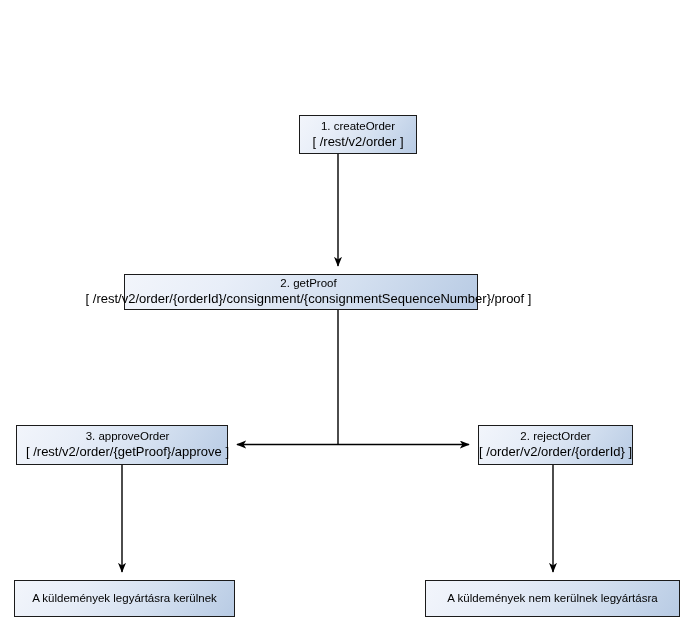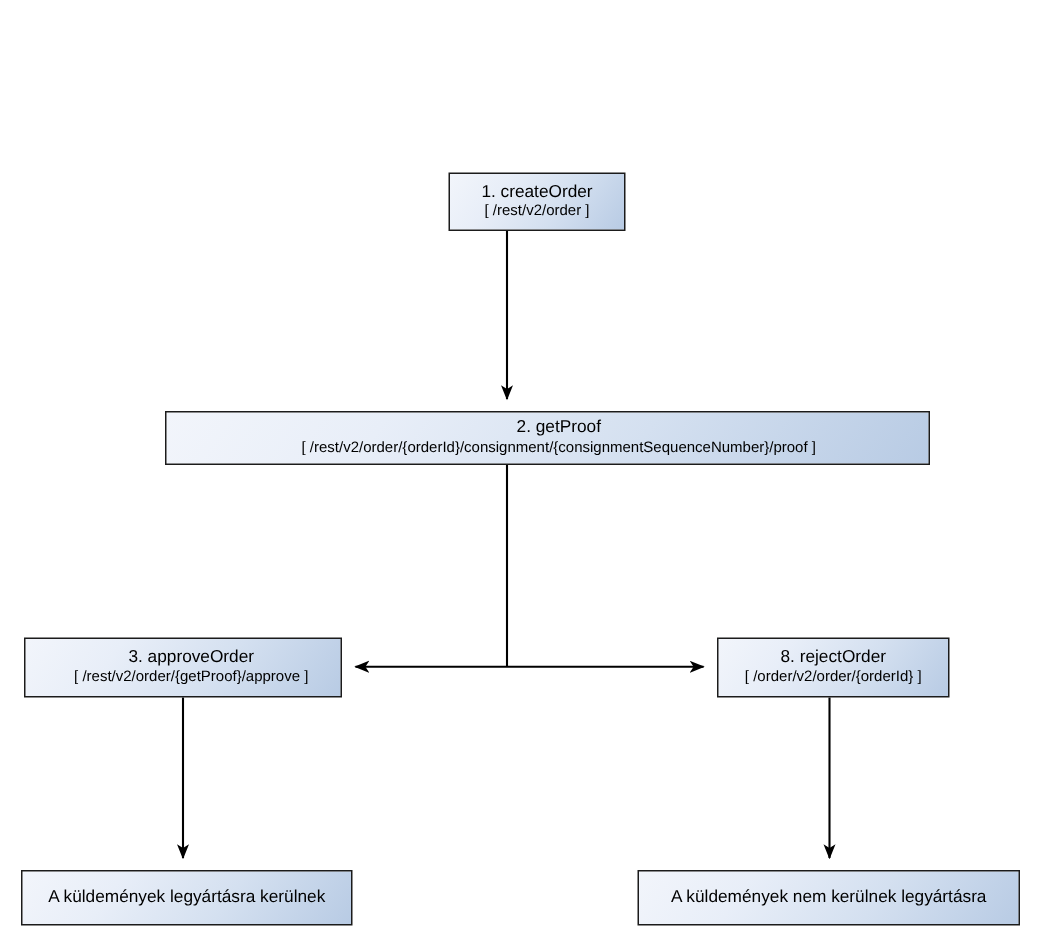--- a/index.html
+++ b/index.html
@@ -39,35 +39,35 @@
     align-items: center;
     justify-content: center;
     text-align: center;
     line-height: 1.28;
     white-space: nowrap;
   }
   .node .line1 {
     font-size: 11.5px;
   }
   .node .line2 {
-    font-size: 10px;
+    font-size: 13px;
   }
   .node.single {
     justify-content: center;
   }
   .node.single .line1 {
     font-size: 11.5px;
   }
 
   
   #node-create-order {
     left: 279px; top: 115px; width: 118px; height: 39px; margin-left: 20px;
   }
   #node-get-proof {
-    left: 110px; top: 274px; width: 510px; height: 36px; padding-left: 15px;
+    left: 124px; top: 274px; width: 354px; height: 36px; padding-left: 15px;
   }
   #node-approve-order {
     left: 16px; top: 425px; width: 212px; height: 40px; padding-left: 11px;
   }
   #node-reject-order {
     left: 478px; top: 425px; width: 155px; height: 40px;
   }
   #node-result-produced {
     left: 14px; top: 580px; width: 221px; height: 37px;
   }
@@ -121,21 +121,21 @@
     <div class="line1">2. getProof</div>
     <div class="line2">[ /rest/v2/order/{orderId}/consignment/{consignmentSequenceNumber}/proof ]</div>
   </div>
 
   <div class="node" id="node-approve-order">
     <div class="line1">3. approveOrder</div>
     <div class="line2">[ /rest/v2/order/{getProof}/approve ]</div>
   </div>
 
   <div class="node" id="node-reject-order">
-    <div class="line1">8. rejectOrder</div>
+    <div class="line1">2. rejectOrder</div>
     <div class="line2">[ /order/v2/order/{orderId} ]</div>
   </div>
 
   <div class="node single" id="node-result-produced">
     <div class="line1">A küldemények legyártásra kerülnek</div>
   </div>
 
   <div class="node single" id="node-result-not-produced">
     <div class="line1">A küldemények nem kerülnek legyártásra</div>
   </div>

